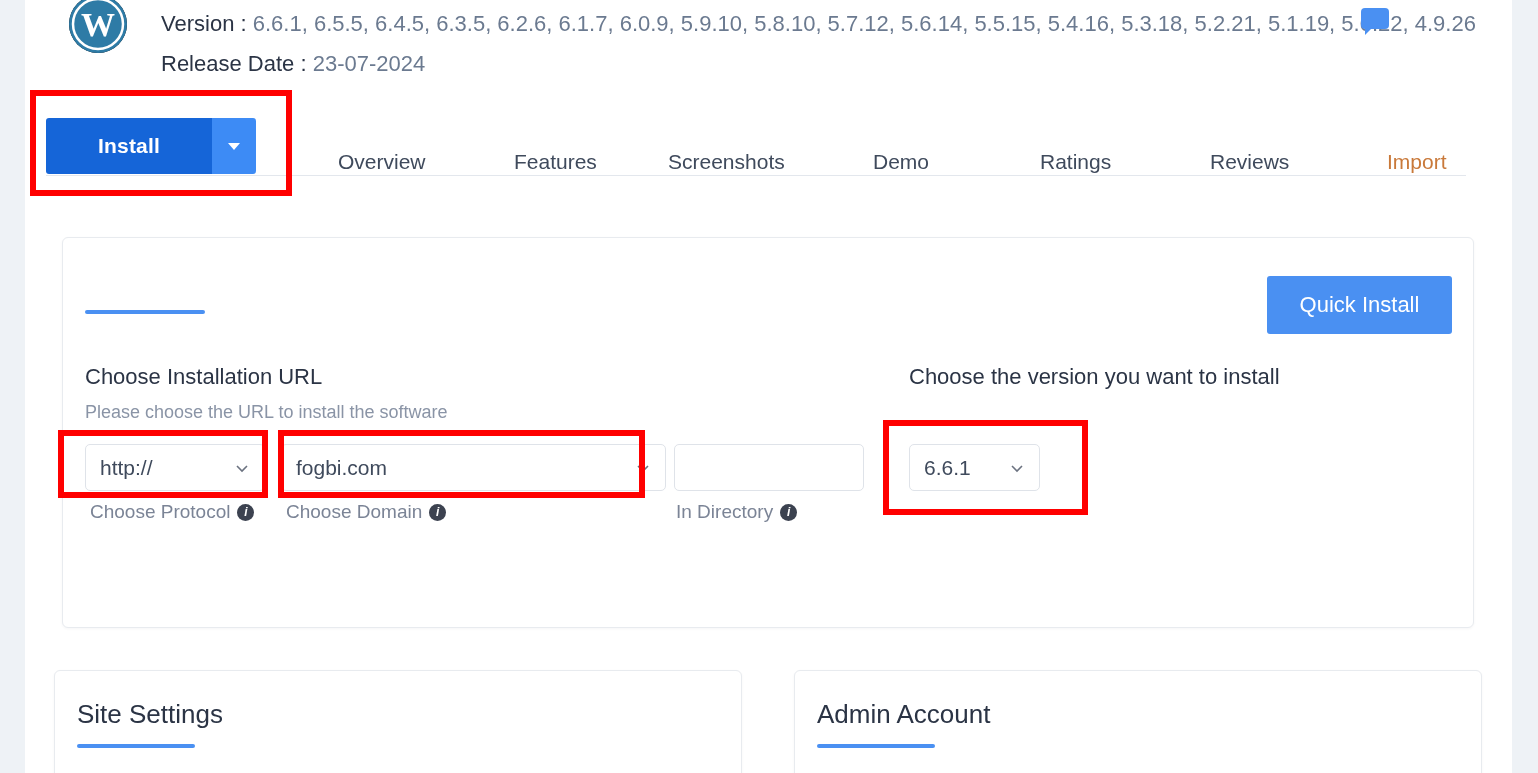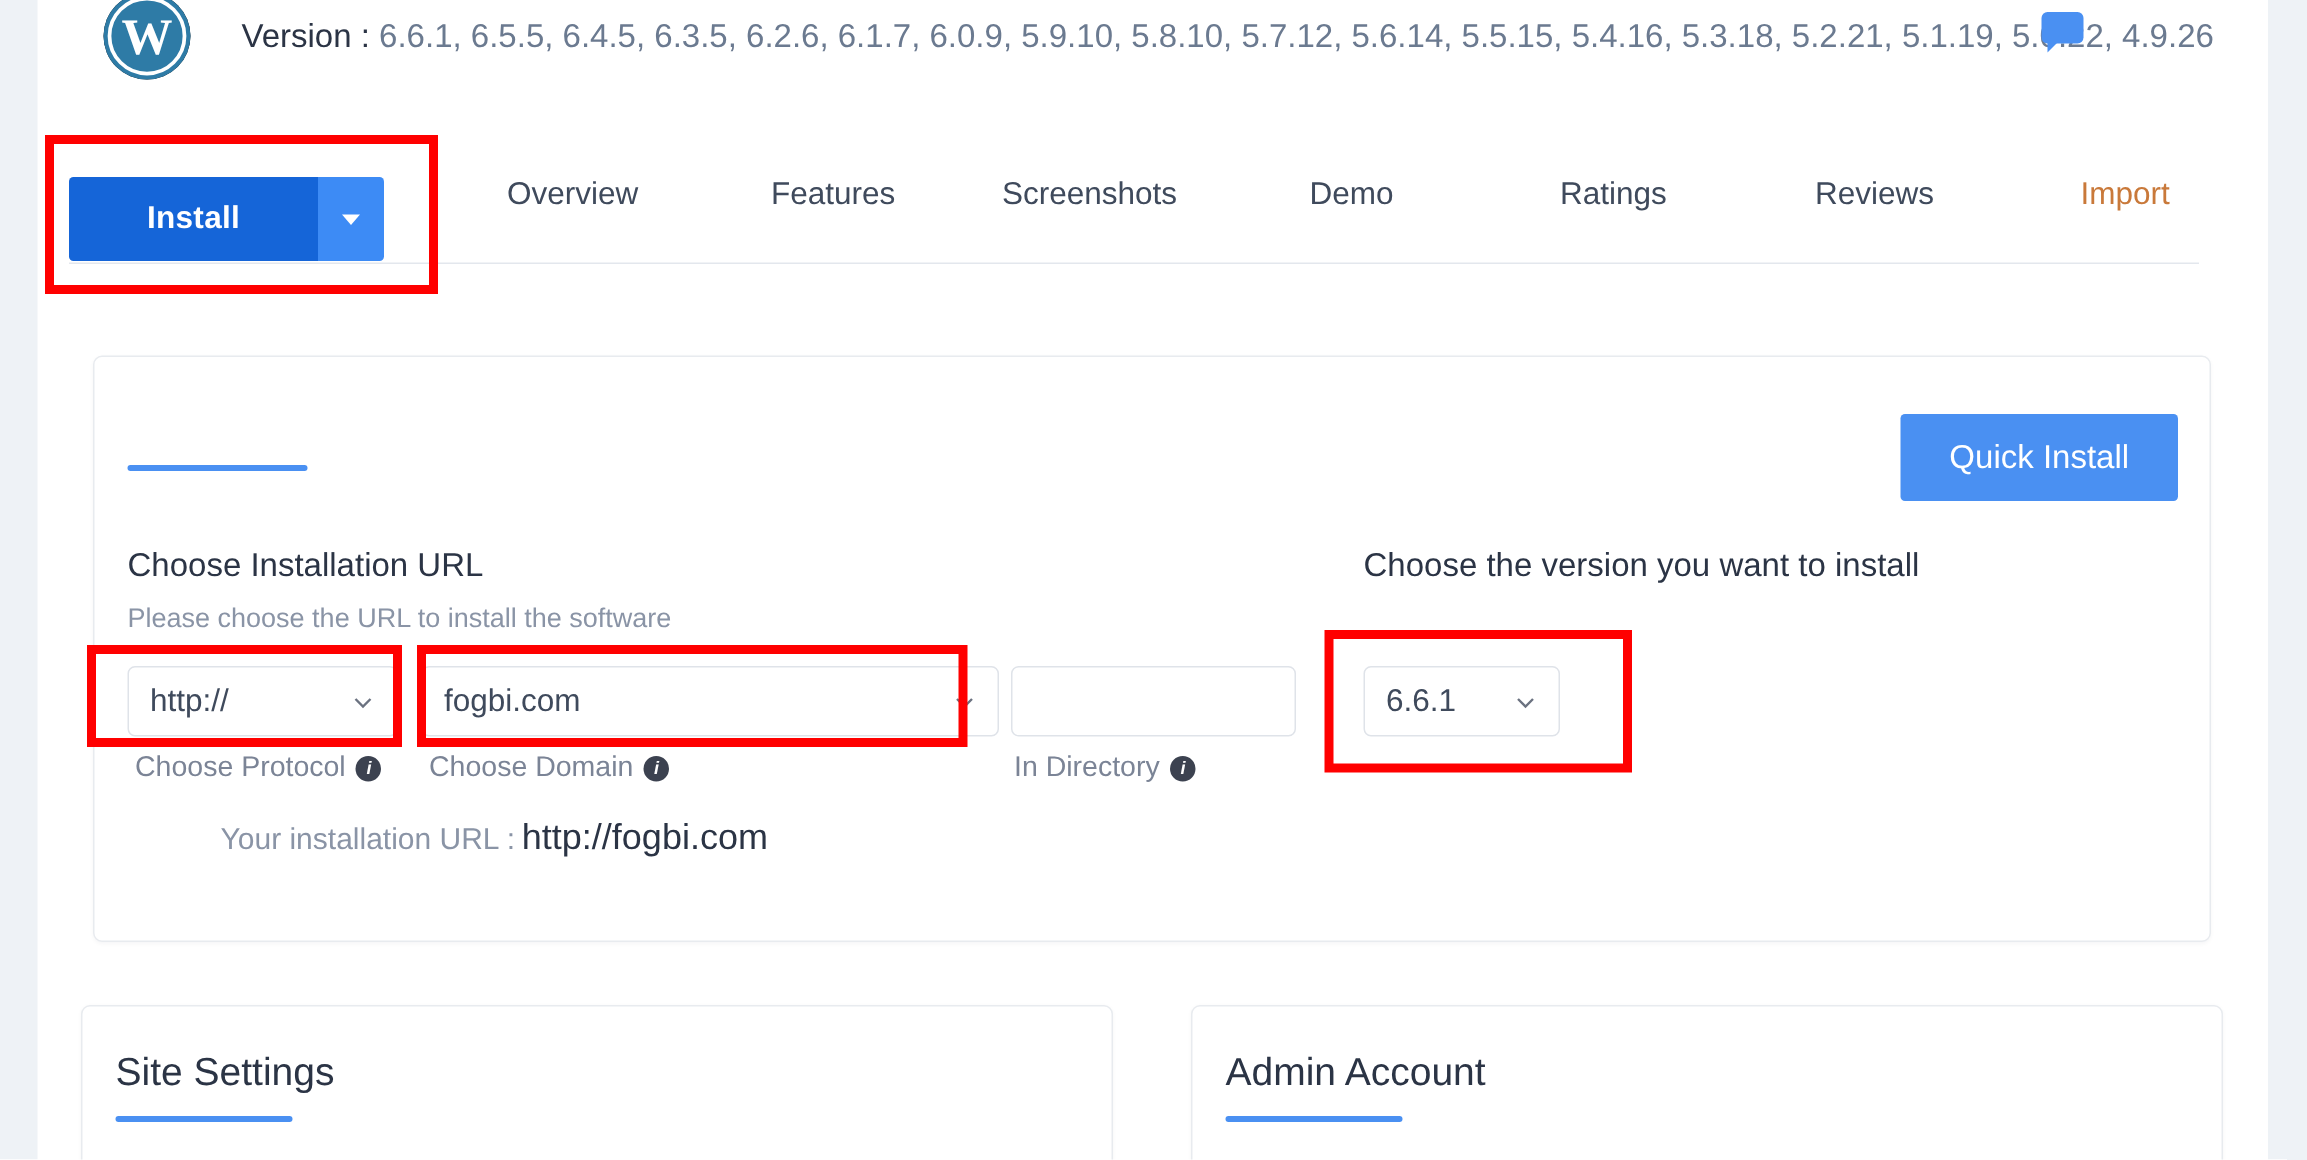--- a/index.html
+++ b/index.html
@@ -46,21 +46,21 @@
     flex: 1; background: #1565d8; color: #ffffff;
     display: flex; align-items: center; justify-content: center;
     font-size: 21px; font-weight: 600; letter-spacing: .2px;
   }
   .install-btn .caret {
     width: 44px; background: #3d8bf5; display: flex; align-items: center; justify-content: center;
   }
   .install-btn .caret svg { display: block; }
 
   .tab {
-    position: absolute; top: 0; height: 56px; display: flex; align-items: flex-start;
+    position: absolute; top: 0; height: 56px; display: flex; align-items: flex-end;
     font-size: 21px; color: #3f4a5c; white-space: nowrap; cursor: pointer;
   }
   .tab.import { color: #c9793a; }
 
   
   .card {
     position: absolute; background: #fff; border: 1px solid #e8ebef; border-radius: 6px;
     box-shadow: 0 1px 3px rgba(16,24,40,.04);
   }
   #setup-card { left: 62px; top: 237px; width: 1412px; height: 391px; }
@@ -125,20 +125,24 @@
       <circle cx="32" cy="32" r="25" fill="none" stroke="#ffffff" stroke-width="2.5"></circle>
       <text x="32" y="44" font-family="Liberation Serif, serif" font-size="34" font-weight="bold" fill="#ffffff" text-anchor="middle">W</text>
     </svg>
   </div>
 
   <div class="version-line">
     <span>Version :</span>
     <span class="val">6.6.1, 6.5.5, 6.4.5, 6.3.5, 6.2.6, 6.1.7, 6.0.9, 5.9.10, 5.8.10, 5.7.12, 5.6.14, 5.5.15, 5.4.16, 5.3.18, 5.2.21, 5.1.19, 5.0.22, 4.9.26</span>
   </div>
 
+  <div class="release-line">
+    <span>Release Date :</span>
+    <span class="val">23-07-2024</span>
+  </div>
 
   <div class="chat-bubble">
     <svg width="30" height="30" viewBox="0 0 30 30">
       <rect x="1" y="2" width="28" height="21" rx="4" fill="#4a90f2"></rect>
       <path d="M5 22 L5 29 L12 22 Z" fill="#4a90f2"></path>
     </svg>
   </div>
 
   <div class="tabbar">
     <div class="install-btn">
@@ -213,24 +217,20 @@
 
     <div class="fld-title" style="left:846px; top:126px;">Choose the version you want to install</div>
 
     <div class="ctl" style="left:846px; top:206px; width:131px;">
       <span class="txt">6.6.1</span>
       <svg class="chev" viewBox="0 0 16 16">
           <path d="M3 6 L8 11 L13 6" fill="none" stroke="#6b7280" stroke-width="1.6"></path>
         </svg>
     </div>
 
-    <div class="result-line">
-      <span class="lab">Your installation URL :</span>
-      <span class="url">http://fogbi.com</span>
-    </div>
   </div>
 
   <div class="card" id="site-card">
     <div class="card-title" style="left:22px; top:28px;">Site Settings</div>
     <div class="card-rule" style="left:22px; top:73px; width:118px;"></div>
   </div>
 
   <div class="card" id="admin-card">
     <div class="card-title" style="left:22px; top:28px;">Admin Account</div>
     <div class="card-rule" style="left:22px; top:73px; width:118px;"></div>

